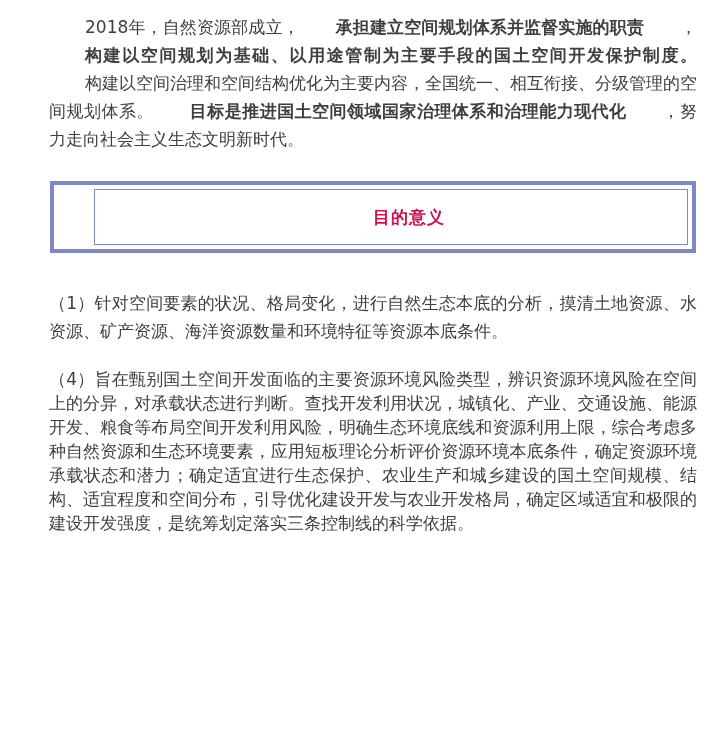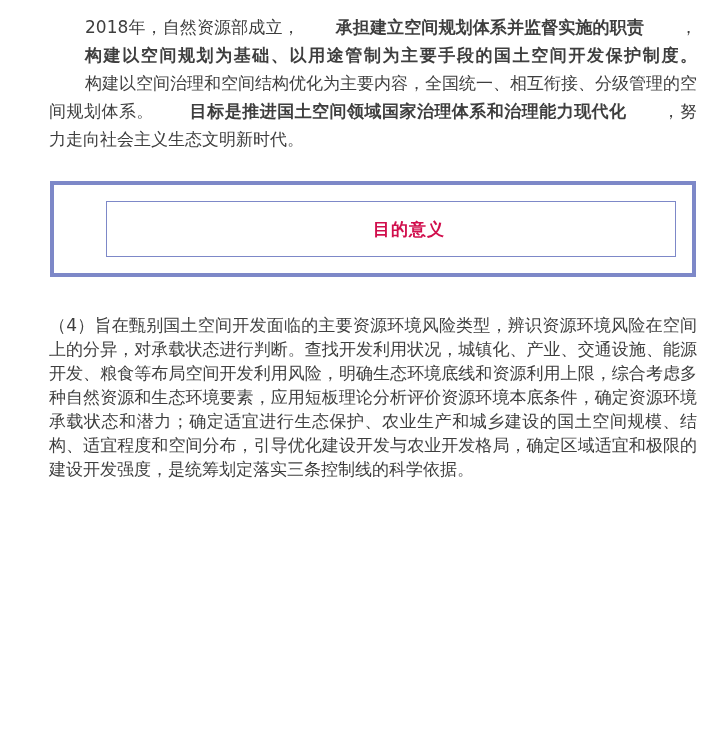--- a/index.html
+++ b/index.html
@@ -24,21 +24,21 @@
   }
   .para.tight {
     line-height: 24px;
     margin-bottom: 0;
   }
   .para b {
     font-weight: 700;
   }
   .section-box {
     border: 4px solid var(--border-blue, #7d88c8);
-    padding: 16px;
+    padding: 4px;
     margin: 28px 1px 36px 1px;
     background: #ffffff;
   }
   .section-box-inner {
     border: 1px solid var(--border-blue, #7d88c8);
     height: 56px;
     display: flex;
     align-items: center;
     justify-content: center;
   }
@@ -57,16 +57,17 @@
   <p class="para"><span>2018年，自然资源部成立，</span><b>承担建立空间规划体系并监督实施的职责</b><span>，</span><b>构建以空间规划为基础、以用途管制为主要手段的国土空间开发保护制度。</b><span>构建以空间治理和空间结构优化为主要内容，全国统一、相互衔接、分级管理的空间规划体系。</span><b>目标是推进国土空间领域国家治理体系和治理能力现代化</b><span>，努力走向社会主义生态文明新时代。</span></p>
 
 
   <div class="section-box">
     <div class="section-box-inner">
       <span class="section-title">目的意义</span>
     </div>
   </div>
 
 
+  <p class="para">（1）针对空间要素的状况、格局变化，进行自然生态本底的分析，摸清土地资源、水资源、矿产资源、海洋资源数量和环境特征等资源本底条件。</p>
 
   <p class="para tight">（4）旨在甄别国土空间开发面临的主要资源环境风险类型，辨识资源环境风险在空间上的分异，对承载状态进行判断。查找开发利用状况，城镇化、产业、交通设施、能源开发、粮食等布局空间开发利用风险，明确生态环境底线和资源利用上限，综合考虑多种自然资源和生态环境要素，应用短板理论分析评价资源环境本底条件，确定资源环境承载状态和潜力；确定适宜进行生态保护、农业生产和城乡建设的国土空间规模、结构、适宜程度和空间分布，引导优化建设开发与农业开发格局，确定区域适宜和极限的建设开发强度，是统筹划定落实三条控制线的科学依据。</p>
 
 </div>
 
 </body></html>

